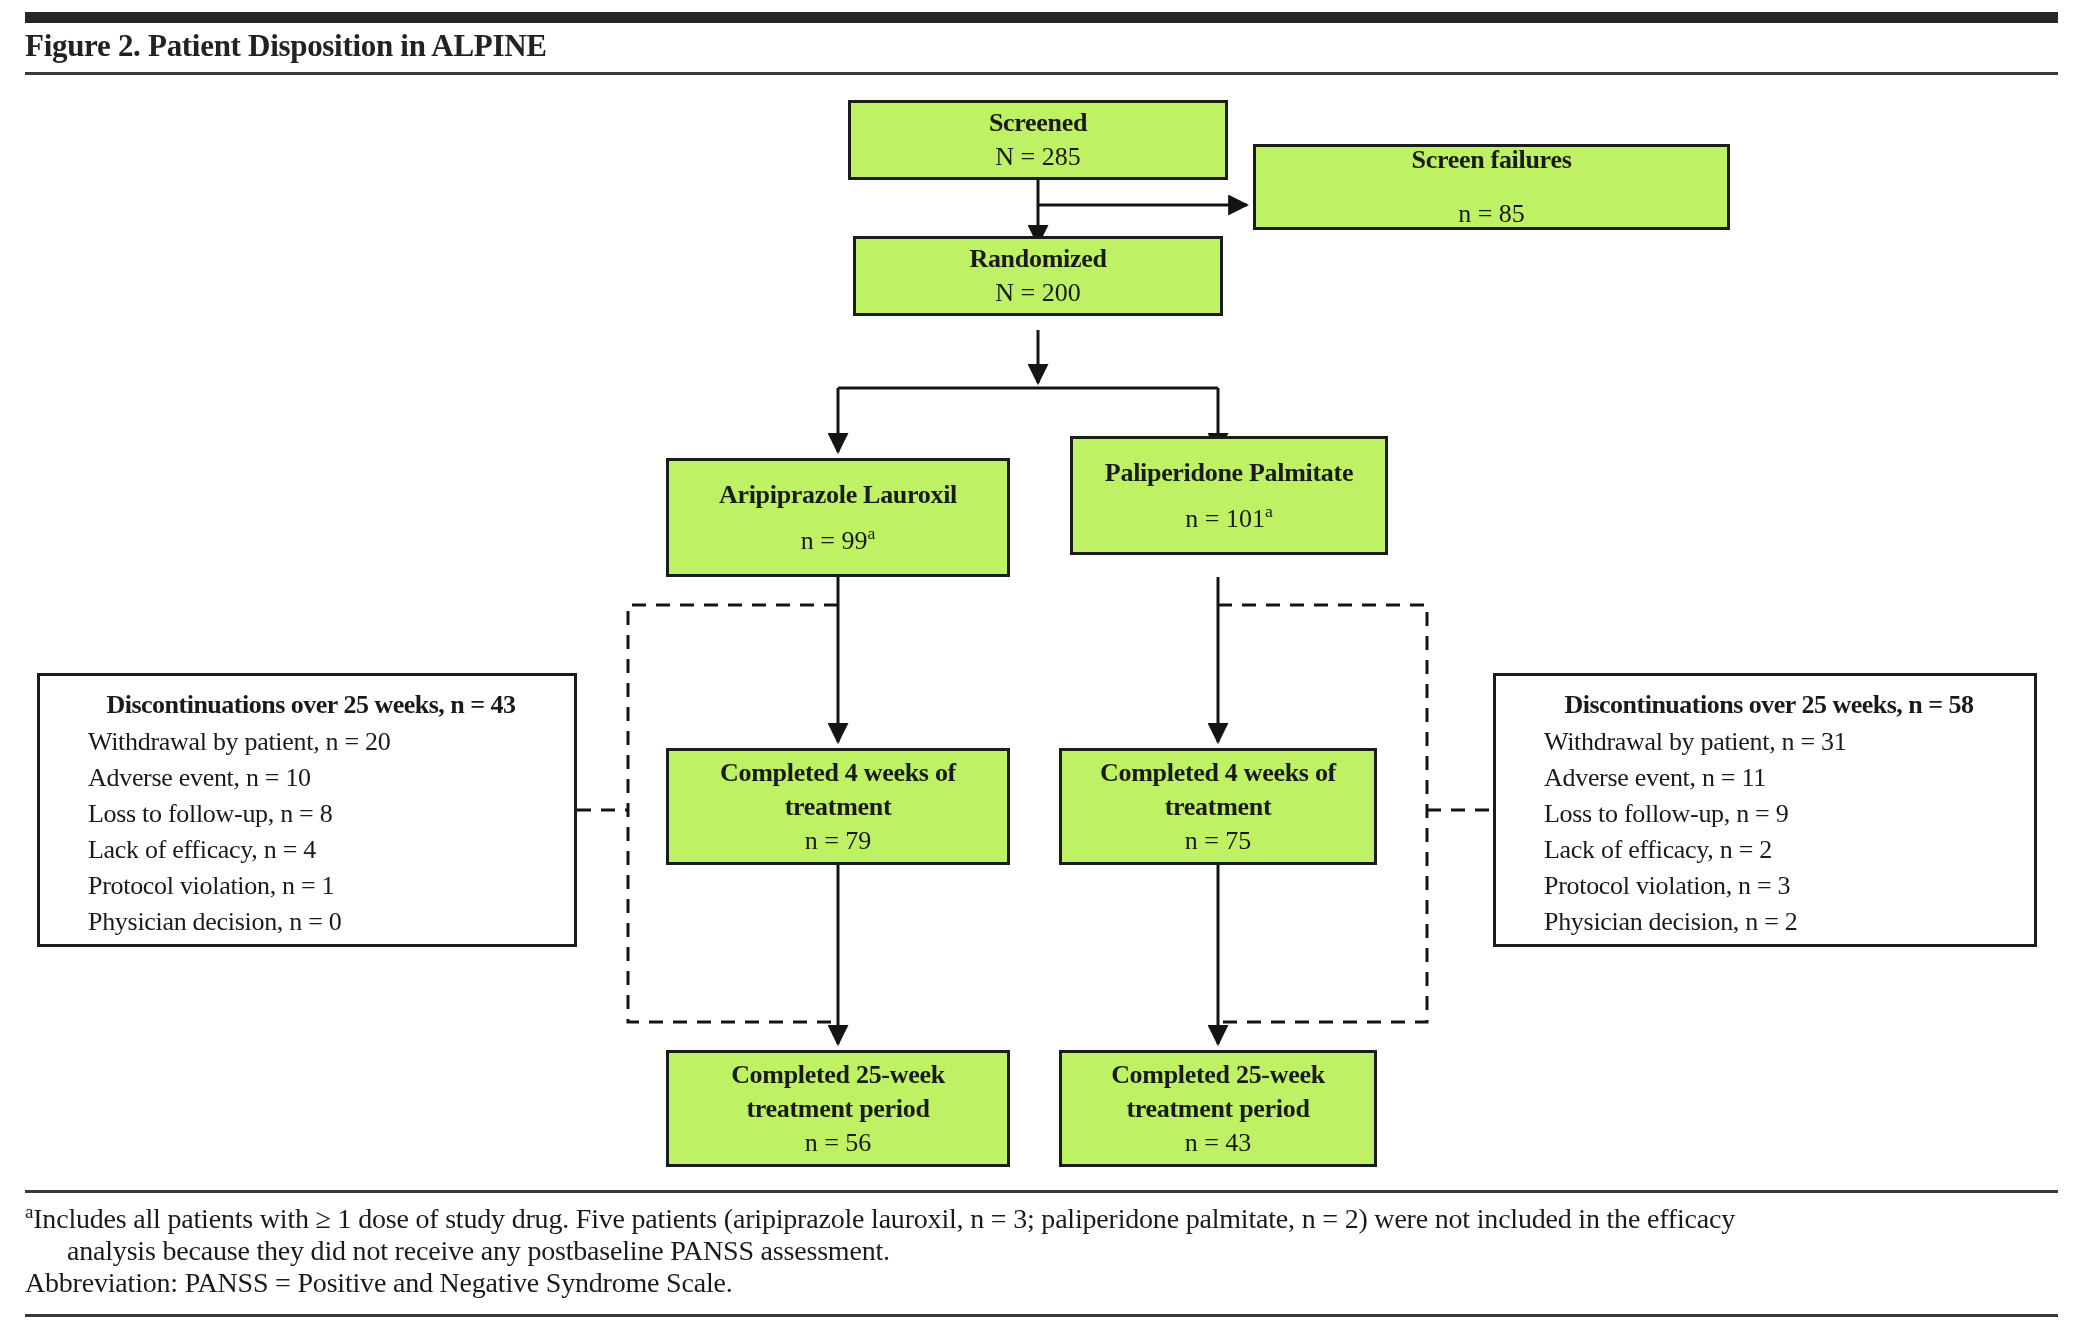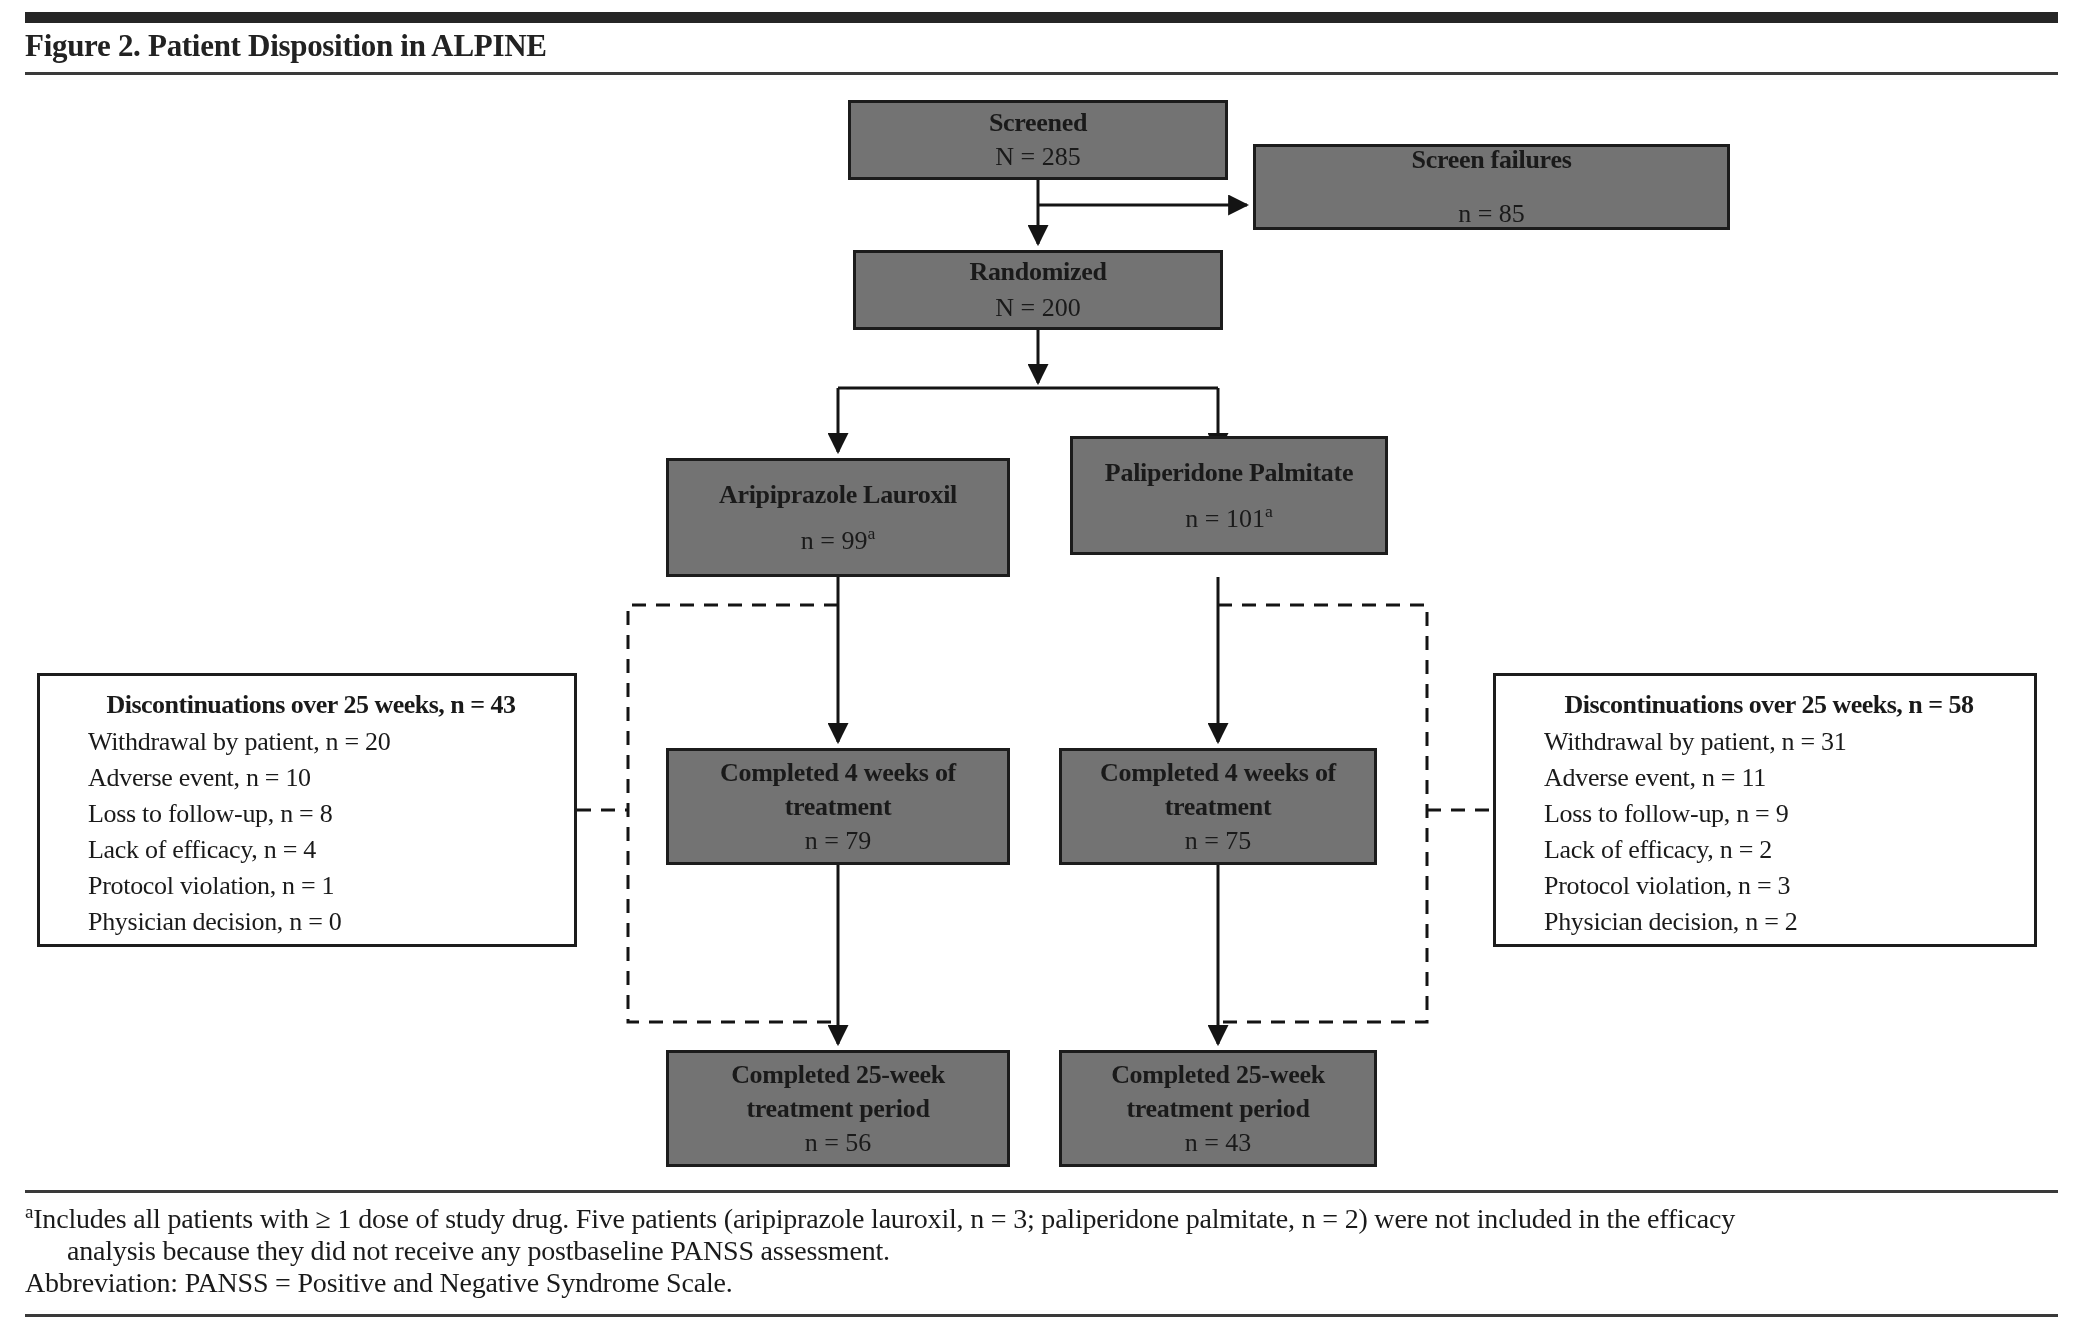--- a/index.html
+++ b/index.html
@@ -8,21 +8,21 @@
     font-family:Liberation Serif, serif;color:#1a1a1a;overflow:hidden;
   }
   .rule{position:absolute;background:#3a3a3a;}
   .topbar{position:absolute;left:25px;top:12px;width:2033px;height:11px;background:#262626;}
   .fig-title{
     position:absolute;left:25px;top:28px;width:1400px;
     font-size:31px;font-weight:bold;letter-spacing:-0.3px;color:#222;
   }
   svg.connectors{position:absolute;left:0;top:0;}
   .fbox{
-    position:absolute;box-sizing:border-box;border:3px solid #1c1c1c;background:#737373;
+    position:absolute;box-sizing:border-box;border:3px solid #1c1c1c;background:#bef264;
     display:flex;flex-direction:column;justify-content:center;align-items:center;
     text-align:center;padding:2px 20px;
   }
   .blabel{font-weight:bold;font-size:26px;line-height:34px;letter-spacing:-0.3px;}
   .bcount{font-size:26px;line-height:34px;}
   .fbox.tall .blabel{margin-bottom:12px;}
   sup{font-size:0.68em;line-height:0;}
   .dbox{
     position:absolute;box-sizing:border-box;border:3px solid #1c1c1c;background:#ffffff;
     padding:10px 10px 0 18px;text-align:left;
@@ -82,21 +82,21 @@
   <div class="fbox" style="left:848px;top:100px;width:380px;height:80px;">
     <div class="blabel">Screened</div>
     <div class="bcount">N = 285</div>
   </div>
 
   <div class="fbox" style="left:1253px;top:144px;width:477px;height:86px;gap:20px;">
     <div class="blabel">Screen failures</div>
     <div class="bcount">n = 85</div>
   </div>
 
-  <div class="fbox" style="left:853px;top:250px;width:370px;height:80px;justify-content:space-between;">
+  <div class="fbox" style="left:853px;top:236px;width:370px;height:80px;">
     <div class="blabel">Randomized</div>
     <div class="bcount">N = 200</div>
   </div>
 
   <div class="fbox tall" style="left:666px;top:458px;width:344px;height:119px;">
     <div class="blabel">Aripiprazole Lauroxil</div>
     <div class="bcount"><span>n = 99</span><sup>a</sup></div>
   </div>
 
   <div class="fbox tall" style="left:1059px;top:436px;width:318px;height:119px;margin-left:11px;">

